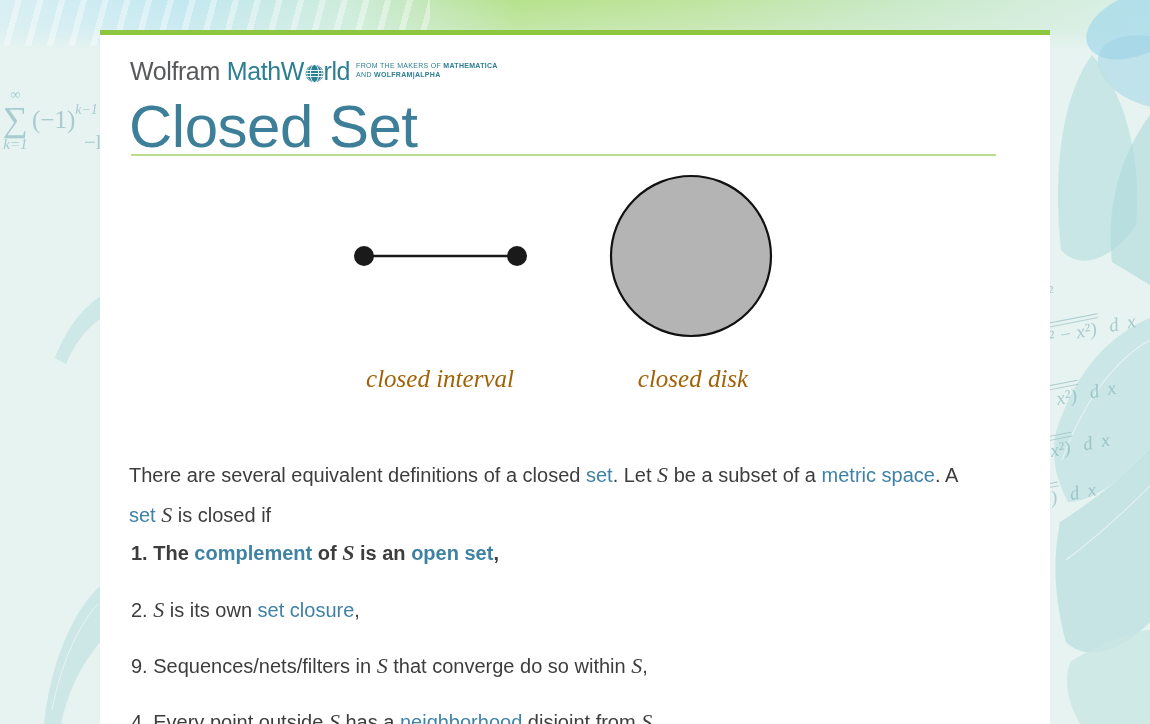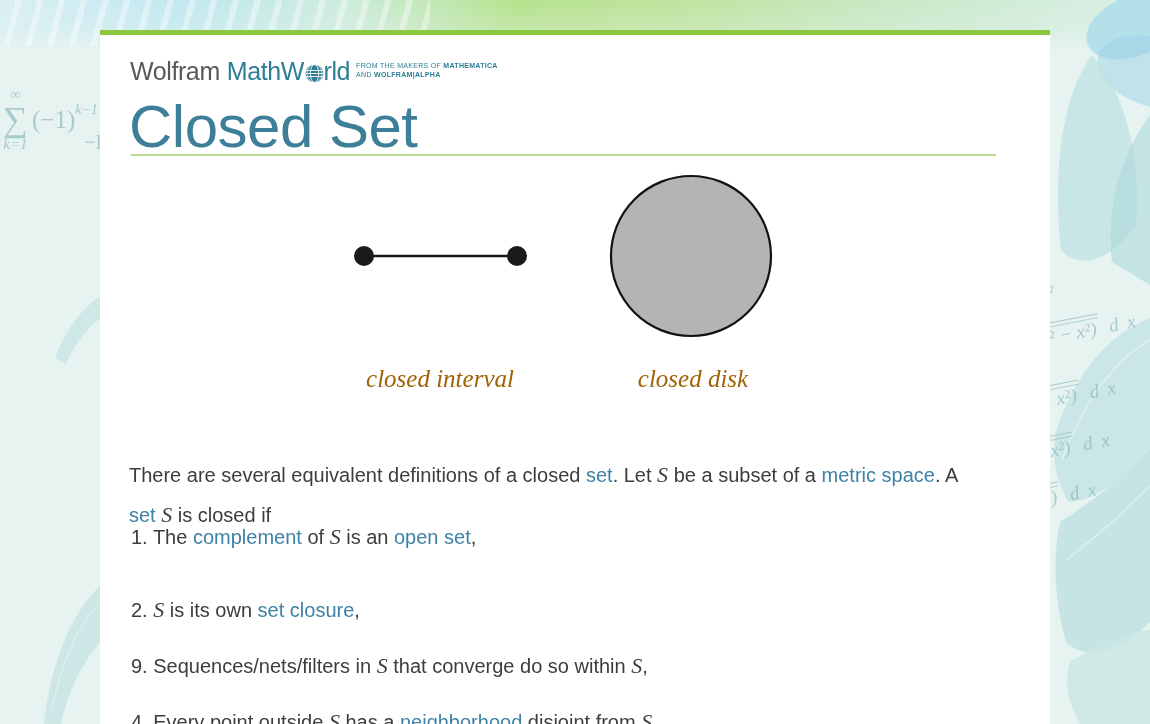--- a/index.html
+++ b/index.html
@@ -62,21 +62,21 @@
   .title { position:absolute; left:29px; top:57px; font-size:60px; font-weight:400; color:var(--title_teal,#3d7f98); letter-spacing:-0.5px; margin:0; }
   .divider { position:absolute; left:31px; top:119px; width:865px; height:2px; background:var(--divider_green,#b9dc8e); }
 
   .figsvg { position:absolute; left:230px; top:130px; }
   .cap { position:absolute; top:330px; transform:translateX(-50%); font-family:"Liberation Serif", serif; font-style:italic; font-size:25px; color:#a16207; white-space:nowrap; }
   .cap1 { left:340px; }
   .cap2 { left:593px; }
 
   .para { position:absolute; left:29px; top:400px; width:845px; font-size:20px; line-height:39px; color:#3d3d3d; }
   .item { position:absolute; left:31px; width:880px; font-size:20px; line-height:27px; color:#3d3d3d; }
-  .item1 { top:488px; } .item2 { top:561px; } .item3 { top:617px; } .item4 { top:673px; }
+  .item1 { top:504px;font-weight:bold; } .item2 { top:561px; } .item3 { top:617px; } .item4 { top:673px; }
 
   .lnk { color:var(--link_teal,#3e82a6); text-decoration:none; cursor:pointer; }
   .ms { font-family:"Liberation Serif", serif; font-style:italic; font-size:22px; }
 </style>
 </head>
 <body>
 
 <div class="stage">
 
   <div class="topband"></div>

